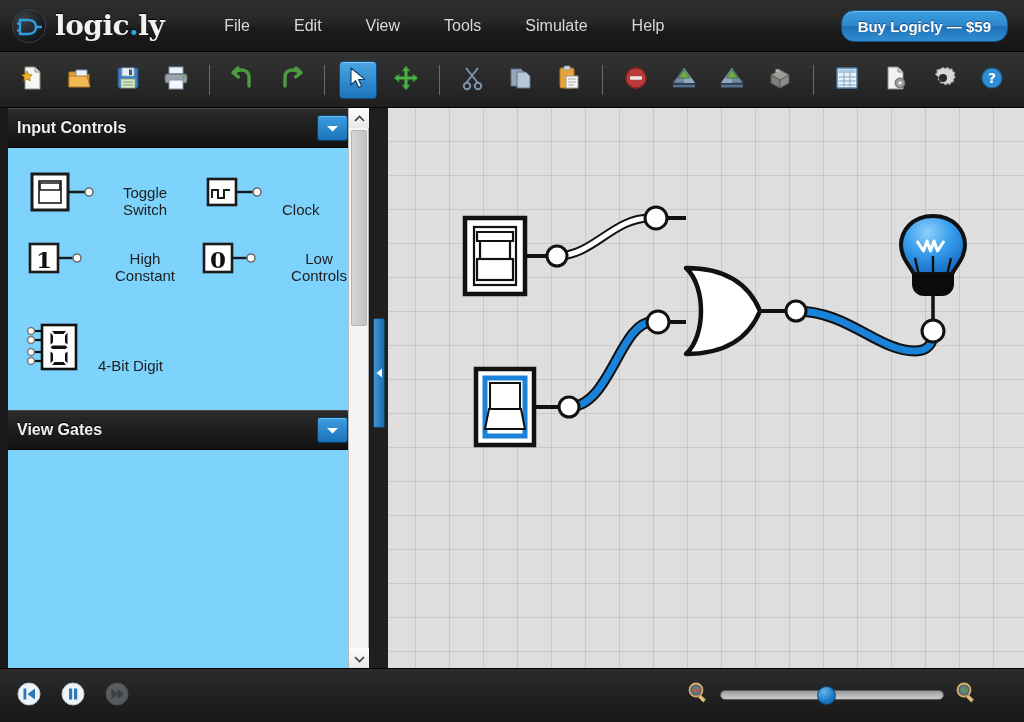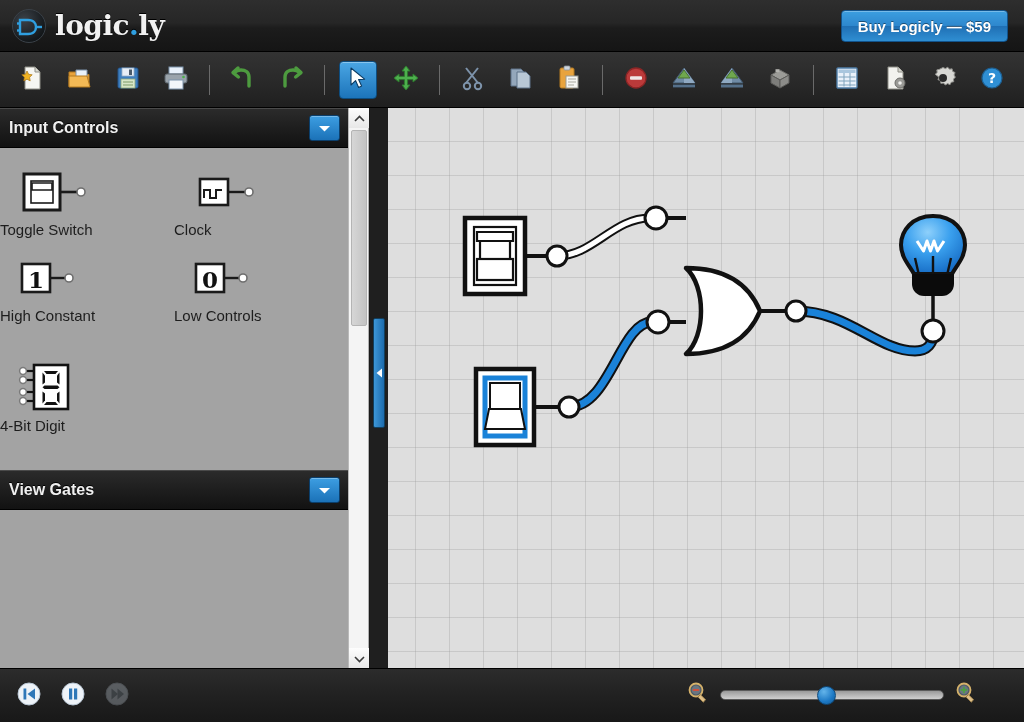--- a/index.html
+++ b/index.html
@@ -36,21 +36,21 @@
   .menus { display: flex; align-items: center; margin-left: 38px; }
   .menu-item {
     color: #d8d8d8; font-size: 16px; padding: 6px 22px;
     cursor: default; border-radius: 3px;
   }
   .buy-btn {
     position: absolute; right: 16px; top: 10px;
     height: 32px; padding: 0 16px;
     display: flex; align-items: center; justify-content: center;
     background: linear-gradient(to bottom, #3c9ee0 0%, #2d87cd 50%, #1f6fb4 51%, #2f8ed2 100%);
-    border: 1px solid #12538c; border-radius: 4px;
+    border: 1px solid #12538c; border-radius: 13px;
     color: #fff; font-size: 15px; font-weight: bold;
     text-shadow: 0 -1px 0 rgba(0,0,0,.45);
     box-shadow: inset 0 1px 0 rgba(255,255,255,.3);
     cursor: pointer;
   }
 
   
   .toolbar {
     position: absolute; left: 0; top: 52px; width: 1024px; height: 56px;
     background: linear-gradient(to bottom, #333333 0%, #2a2a2a 50%, #1f1f1f 100%);
@@ -65,22 +65,22 @@
   .tb-btn.active {
     background: linear-gradient(to bottom, #4aa6e4, #1c74ba);
     border: 1px solid #0d4d80;
     box-shadow: inset 0 1px 0 rgba(255,255,255,.35);
   }
   .tb-sep { width: 1px; height: 30px; background: #6a6a6a; margin: 0 9px; flex: none; }
   .tb-spacer { flex: 1; }
 
   
   .sidebar {
-    position: absolute; left: 0; top: 108px; width: 348px; height: 560px;
-    background: #a3a3a3; overflow: hidden;
+    position: absolute; left: 8px; top: 108px; width: 348px; height: 560px;
+    background: #7dd3fc; overflow: hidden;
   }
   .panel-header {
     height: 40px; background: linear-gradient(to bottom, #2b2b2b 0%, #1e1e1e 50%, #121212 100%);
     border-top: 1px solid #4a4a4a; border-bottom: 1px solid #000;
     display: flex; align-items: center; position: relative;
   }
   .panel-header .title {
     color: #f0f0f0; font-size: 16px; font-weight: bold; margin-left: 9px;
     text-shadow: 0 -1px 0 #000;
   }
@@ -89,21 +89,21 @@
     background: linear-gradient(to bottom, #3d9ee2, #1b72b8);
     border: 1px solid #0b3f6c; border-radius: 3px;
     display: flex; align-items: center; justify-content: center;
     box-shadow: inset 0 1px 0 rgba(255,255,255,.3);
     cursor: pointer;
   }
   .panel-body { padding: 14px 0 8px 0; }
   .item-grid { display: flex; flex-wrap: wrap; }
   .palette-item {
     width: 174px; padding: 4px 0 10px 0;
-    display: flex; flex-direction: column; align-items: flex-start;
+    display: flex; flex-direction: row; align-items: flex-end;
     cursor: grab;
   }
   .palette-item .glyph {
     height: 52px; display: flex; align-items: center; justify-content: center;
   }
   .palette-item .label {
     font-size: 15px; color: #1d1d1d; margin-top: 3px; text-align: center;
   }
 
   
@@ -187,20 +187,28 @@
         <svg width="26" height="22" viewBox="0 0 26 22">
           <path d="M3 4 H11 C17 4 19 8 19 11 C19 14 17 18 11 18 H3 Z" fill="none" stroke="#2f9fe0" stroke-width="2.4"></path>
           <line x1="19" y1="11" x2="25" y2="11" stroke="#2f9fe0" stroke-width="2.4"></line>
           <line x1="0" y1="7.5" x2="4" y2="7.5" stroke="#2f9fe0" stroke-width="2.4"></line>
           <line x1="0" y1="14.5" x2="4" y2="14.5" stroke="#2f9fe0" stroke-width="2.4"></line>
         </svg>
       </div>
       <div class="brand-text"><span>logic</span><span class="dot">.</span><span>ly</span></div>
     </div>
 
+    <div class="menus">
+      <div class="menu-item">File</div>
+      <div class="menu-item">Edit</div>
+      <div class="menu-item">View</div>
+      <div class="menu-item">Tools</div>
+      <div class="menu-item">Simulate</div>
+      <div class="menu-item">Help</div>
+    </div>
 
     <div class="buy-btn">Buy Logicly — $59</div>
   </div>
 
   <div class="toolbar">
     <div style="width:8px"></div>
 
     <div class="tb-btn">
       <span>
         <svg width="26" height="26" viewBox="0 0 26 26">

